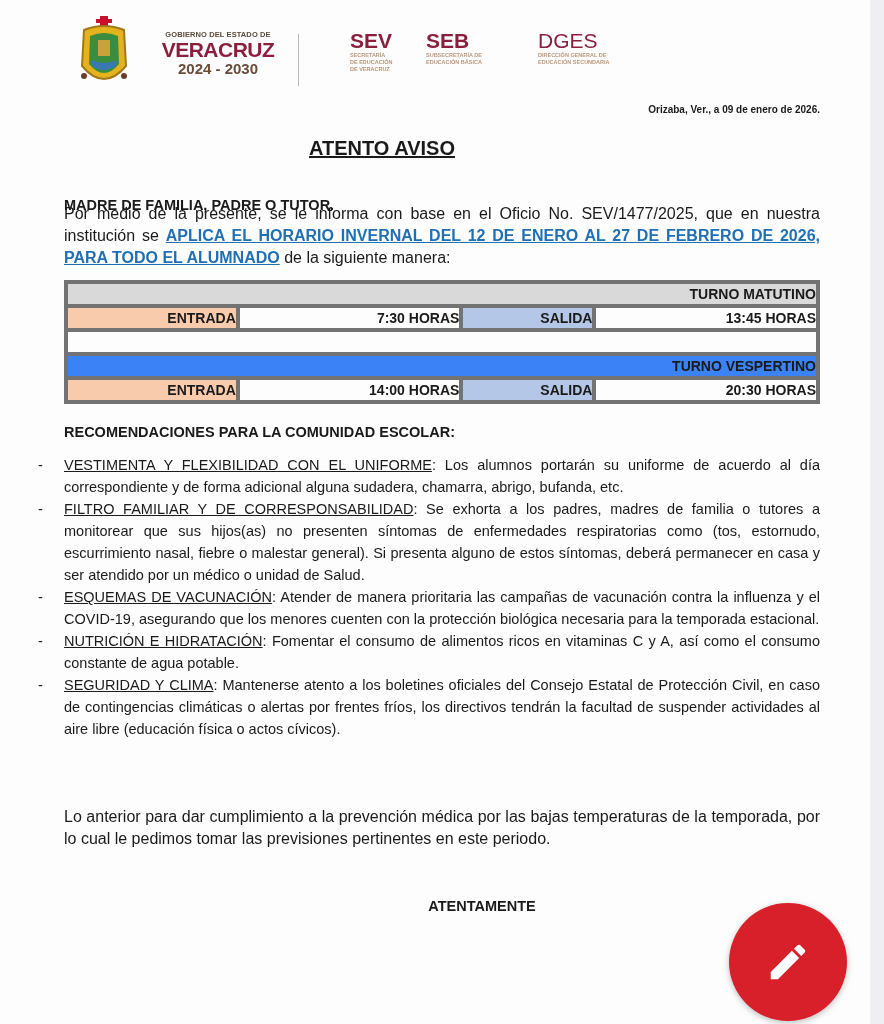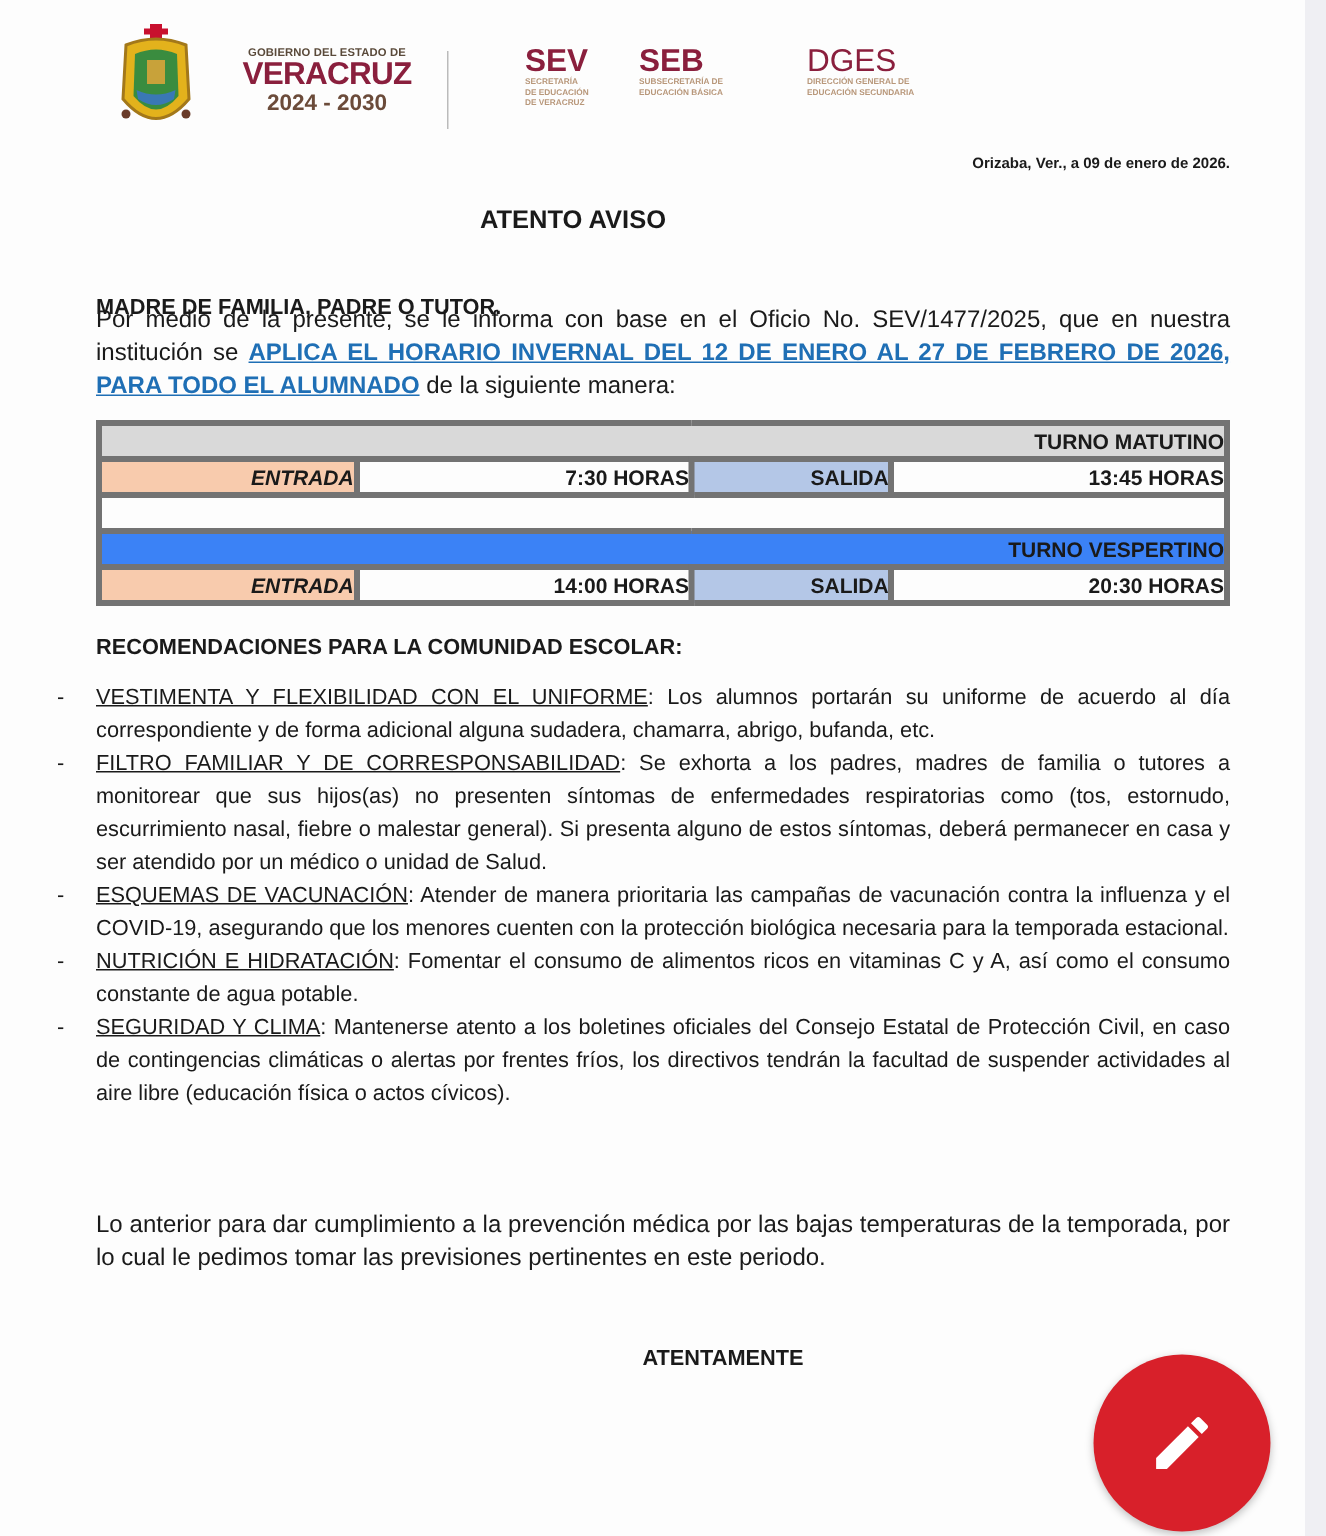--- a/index.html
+++ b/index.html
@@ -9,29 +9,29 @@
   .crest { position:absolute; left:0; top:2px; width:52px; height:74px; }
   .gob { position:absolute; left:80px; top:16px; text-align:center; width:120px; }
   .gob .l1 { font-size:7.5px; font-weight:bold; color:#5a4a3a; letter-spacing:0.1px; }
   .gob .l2 { font-size:21px; font-weight:900; color:#8a1f3d; letter-spacing:-0.5px; line-height:22px; }
   .gob .l3 { font-size:15px; font-weight:bold; color:#6b4b3a; line-height:16px; }
   .vsep { position:absolute; left:220px; top:20px; width:1px; height:52px; background:#bbb; }
   .org { position:absolute; top:16px; }
   .org .big { font-size:21px; font-weight:bold; color:#8a1f3d; line-height:22px; }
   .org .sm { font-size:5.5px; font-weight:bold; color:#b8977a; line-height:7px; }
   .date { position:absolute; right:50px; top:104px; font-size:10px; font-weight:bold; }
-  .title { position:absolute; left:0; width:764px; top:137px; text-align:center; font-size:17px; font-weight:bold; }
+  .title { position:absolute; left:0; width:764px; top:137px; text-align:center; font-size:20px; font-weight:bold; text-decoration:underline; }
   .addressee { position:absolute; left:64px; top:173px; font-size:14.5px; font-weight:bold;margin-top:24px; }
   .para { position:absolute; left:64px; width:756px; font-size:16px; line-height:22px; text-align:justify; }
   .link { color:#1f6fb5; font-weight:bold; text-decoration:underline; }
   table.sched { position:absolute; left:64px; top:280px; width:756px; border-collapse:collapse; font-size:14px; font-weight:bold; }
   table.sched td { border:4px solid #737373; height:20px; text-align:right; padding:0; }
   .gray { background:#d9d9d9; }
   .green { background:#3b82f6; }
-  .orange { background:#f8cbad;font-style:italic; }
+  .orange { background:#f8cbad; }
   .blue { background:#b4c7e7; }
   .sect { position:absolute; left:64px; top:424px; font-size:14.5px; font-weight:bold; }
   .recs { position:absolute; left:0; top:454px; width:884px; }
   .rec { position:relative; padding-left:64px; width:756px; font-size:14.5px; line-height:22px; text-align:justify; }
   .rec .dash { position:absolute; left:38px; top:0; }
   .rec u { text-decoration:underline; }
   .center-b { position:absolute; left:0; width:884px; text-align:center; font-size:14.5px; font-weight:bold;padding-left:40px; }
   .fab { position:absolute; left:729px; top:903px; width:118px; height:118px; border-radius:50%; background:#d8202a; box-shadow:0 2px 6px rgba(0,0,0,0.25); display:flex; align-items:center; justify-content:center; cursor:pointer; }
 </style>
 </head>

